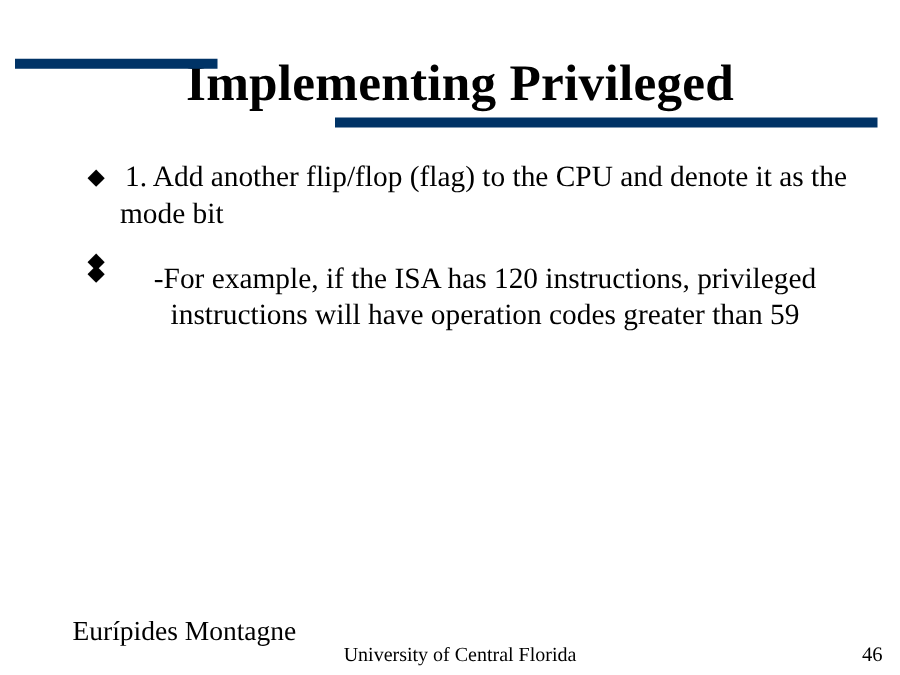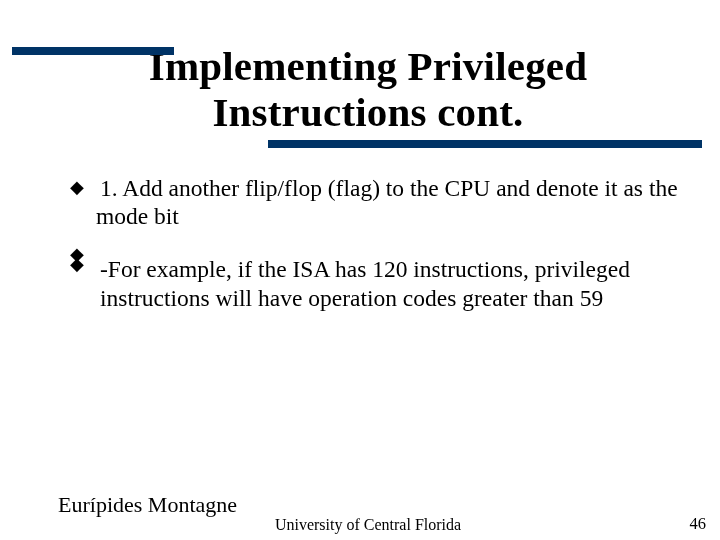--- a/index.html
+++ b/index.html
@@ -5,35 +5,34 @@
   * { margin: 0; padding: 4px; box-sizing: border-box; }
   html, body { width: 720px; height: 540px; background: #fff; font-family: "Times New Roman", Times, serif; color: #000; overflow: hidden; }
   .slide { position: relative; width: 720px; height: 540px; }
   .title-wrap { position: relative; padding-top: 32px; }
   .rule-upper { position: absolute; top: 35px; left: 0; width: 162px; height: 4px; background: #003366; }
   .title { text-align: center; font-size: 41px; line-height: 1.12; padding: 0 60px 6px 60px; letter-spacing: 0.2px; }
   .rule-lower { position: absolute; left: 256px; right: 22px; height: 6px; background: #003366; bottom: -2px; }
   .body { padding: 24px 40px 0 52px; }
   .item { position: relative; font-size: 23.5px; line-height: 1.22; padding-left: 32px; margin-bottom: 2px; }
   .item .bullet { position: absolute; left: 2px; top: 3px; font-size: 18px; }
-  .item .sub { display: block; }
+  .item .sub { display: block; text-align: center; }
   .footer { position: absolute; left: 0; right: 0; bottom: 10px; height: 22px; }
   .foot-left { position: absolute; left: 46px; bottom: 16px; font-size: 22px; }
   .foot-center { position: absolute; left: 0; right: 0; bottom: 0; text-align: center; font-size: 16px; }
   .foot-right { position: absolute; right: 18px; bottom: 0; font-size: 16.5px; }
 </style>
 </head>
 <body>
 
 <div class="slide">
   <div class="title-wrap">
     <div class="rule-upper"></div>
     <h1 class="title">
       <span>Implementing Privileged</span><br>
-      <span>Instructions cont.</span>
     </h1>
     <div class="rule-lower"></div>
   </div>
 
   <div class="body">
     <div class="item">
       <span class="bullet">◆</span>
       <span>1.  Add another flip/flop (flag) to the CPU and denote it as the mode bit</span>
     </div>
     <div class="item">

